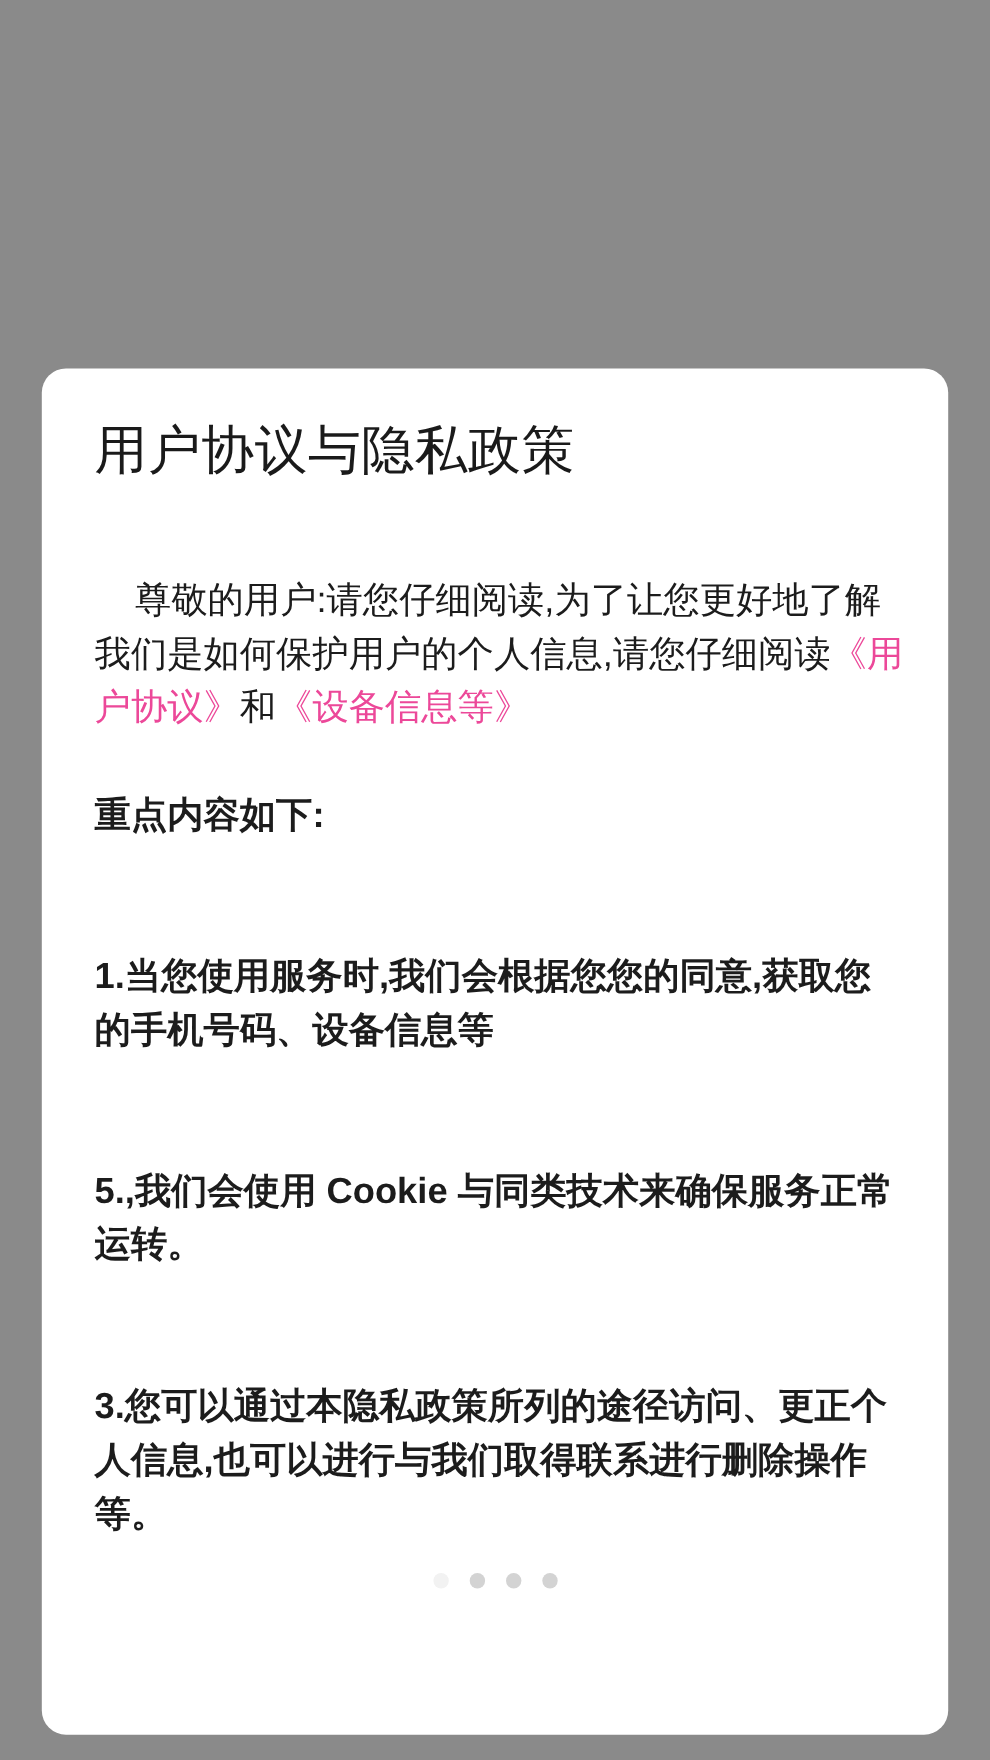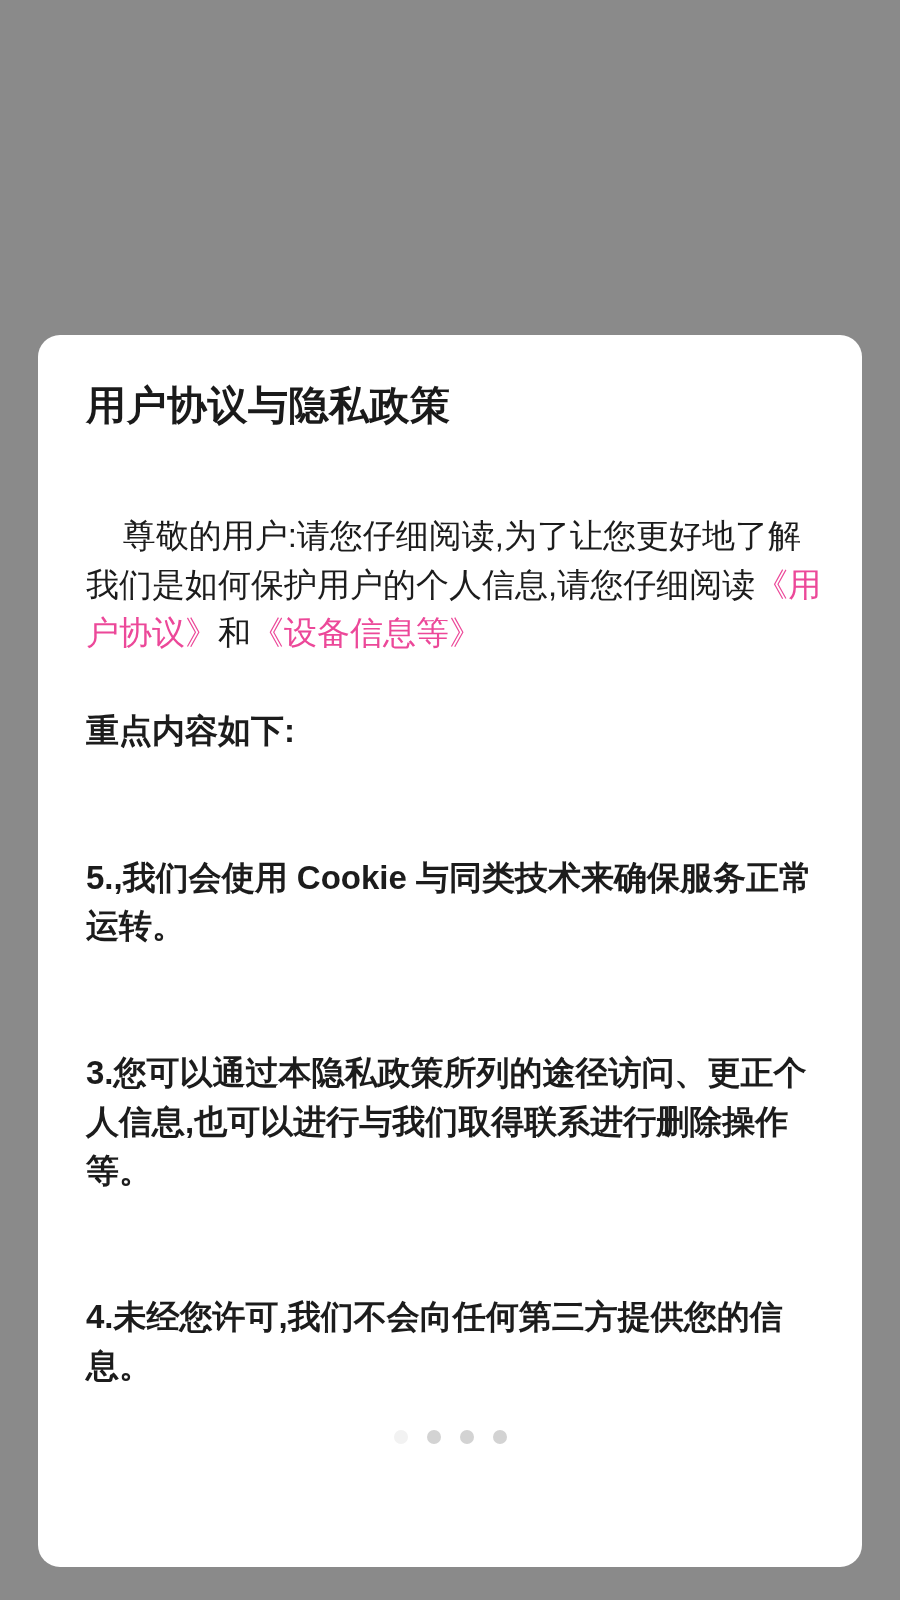--- a/index.html
+++ b/index.html
@@ -23,22 +23,22 @@
     position: absolute;
     left: 38px;
     top: 335px;
     width: 824px;
     box-sizing: border-box;
     background: #ffffff;
     border-radius: 22px;
     padding: 46px 40px 30px 40px;
   }
   .dialog-title {
-    font-size: 40px;
-    font-weight: 700;
+    font-size: 48px;
+    font-weight: 400;
     color: #1a1a1a;
     letter-spacing: 0.5px;
     margin: 0 0 34px 8px;
     line-height: 1.2;
   }
   .dialog-body {
     font-size: 33px;
     line-height: 1.48;
     color: #1c1c1c;
     margin: 0 0 0 8px;
@@ -78,23 +78,23 @@
 
 <div class="scrim"></div>
 
 <div class="dialog">
 
   <h1 class="dialog-title">用户协议与隐私政策</h1>
 
   <div class="dialog-body">
     <span>尊敬的用户:请您仔细阅读,为了让您更好地了解我们是如何保护用户的个人信息,请您仔细阅读</span><a class="link">《用户协议》</a><span>和</span><a class="link">《设备信息等》</a>
     <div class="para">重点内容如下:</div>
+    <div class="para">1.当您使用服务时,我们会根据您您的同意,获取您的手机号码、设备信息等</div>
     <div class="para">5.,我们会使用 Cookie 与同类技术来确保服务正常运转。</div>
     <div class="para">3.您可以通过本隐私政策所列的途径访问、更正个人信息,也可以进行与我们取得联系进行删除操作等。</div>
-    <div class="para">4.未经您许可,我们不会向任何第三方提供您的信息。</div>
     
   </div>
 
 </div>
 
 <div class="page-dots">
   <span class="dot active"></span>
   <span class="dot"></span>
   <span class="dot"></span>
   <span class="dot"></span>

